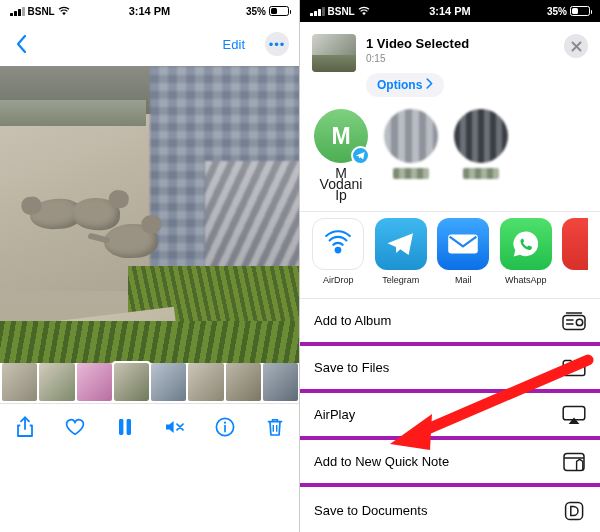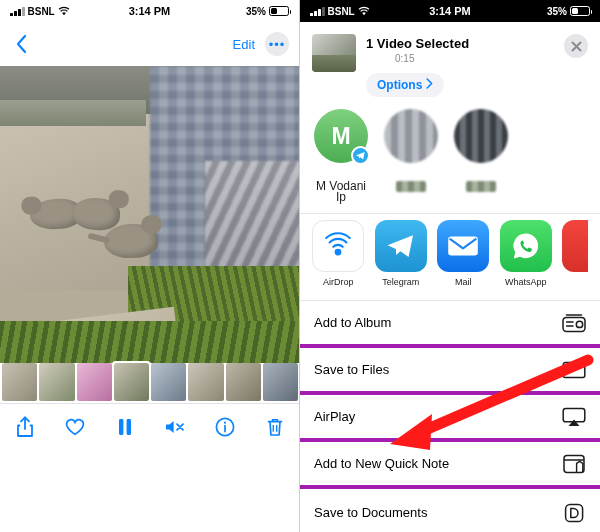--- a/index.html
+++ b/index.html
@@ -43,21 +43,21 @@
 
   
   .navbar {
     height: 44px; display: flex; align-items: center;
     padding: 0 10px; background: #ffffff; position: relative;
   }
   .back-chevron { width: 22px; height: 22px; color: #0a84ff; display:flex; align-items:center; justify-content:center; }
   .nav-title { position: absolute; left: 0; right: 0; text-align: center; pointer-events: none; }
   .nav-title .t1 { font-size: 13px; font-weight: bold; color: #000; line-height: 15px; }
   .nav-title .t2 { font-size: 10px; color: #3c3c43; line-height: 13px; }
-  .nav-right { margin-left: auto; display: flex; align-items: center; gap: 10px; }
+  .nav-right { margin-left: auto; display: flex; align-items: center; gap: 20px; }
   .edit-btn { font-size: 13px; color: #0a84ff; }
   .more-btn {
     width: 24px; height: 24px; border-radius: 50%;
     background: #e9e9ee; color: #0a84ff;
     display: flex; align-items: center; justify-content: center;
     font-size: 13px; letter-spacing: 1px; line-height: 1;
   }
 
   .photo {
     position: relative; width: 300px; height: 383px;
@@ -152,21 +152,21 @@
     width: 44px; height: 38px; border-radius: 4px; flex: none;
     background: linear-gradient(135deg,#cfd2cc,#9aa093 55%,#6f7a63);
     position: relative; overflow: hidden;
   }
   .sh-thumb::after {
     content:""; position:absolute; left:0; bottom:0; width:100%; height:45%;
     background: linear-gradient(#7a8468,#596246);
   }
   .sh-text { padding-top: 2px; }
   .sh-title { font-size: 13px; font-weight: bold; color: #000; line-height: 16px; }
-  .sh-sub { font-size: 10px; color: #8a8a8e; line-height: 14px; margin-left: 29px; }
+  .sh-sub { font-size: 10px; color: #8a8a8e; line-height: 14px; }
   .options-btn {
     margin-top: 7px; display: inline-flex; align-items: center; gap: 4px;
     font-size: 12px; color: #0a84ff; background: #f2f2f7;
     border-radius: 13px; padding: 5px 11px; font-weight: bold;
   }
   .close-btn {
     position: absolute; right: 12px; top: 12px;
     width: 24px; height: 24px; border-radius: 50%;
     background: #e4e4e9; color: #8a8a8e;
     display: flex; align-items: center; justify-content: center; font-size: 13px;
@@ -189,21 +189,21 @@
   }
   .p-av.blurB {
     background: repeating-linear-gradient(90deg,#3a3f45 0 6px,#6b7078 6px 12px);
     filter: blur(1.3px);
   }
   .badge-tg {
     position: absolute; right: -2px; bottom: -2px; width: 19px; height: 19px;
     border-radius: 50%; background: #2aabee; border: 2px solid #fff;
     display: flex; align-items: center; justify-content: center; color: #fff; font-size: 9px;
   }
-  .p-name { font-size: 12px; color: #1c1c1e; margin-top: 18px; line-height: 11px; }
+  .p-name { font-size: 14px; color: #1c1c1e; margin-top: 5px; line-height: 11px; }
   .p-name.blurred {
     display: inline-block; color: transparent;
     background: repeating-linear-gradient(90deg,#7e8b74 0 6px,#a7b39c 6px 12px);
     filter: blur(1px); border-radius: 2px;
   }
 
   .apps-row {
     display: flex; gap: 10px; padding: 6px 12px 12px 12px; align-items: flex-start;
     border-top: 1px solid #e6e6ea; border-bottom: 1px solid #e6e6ea;
     margin: 0 0 0 0; overflow: hidden;

